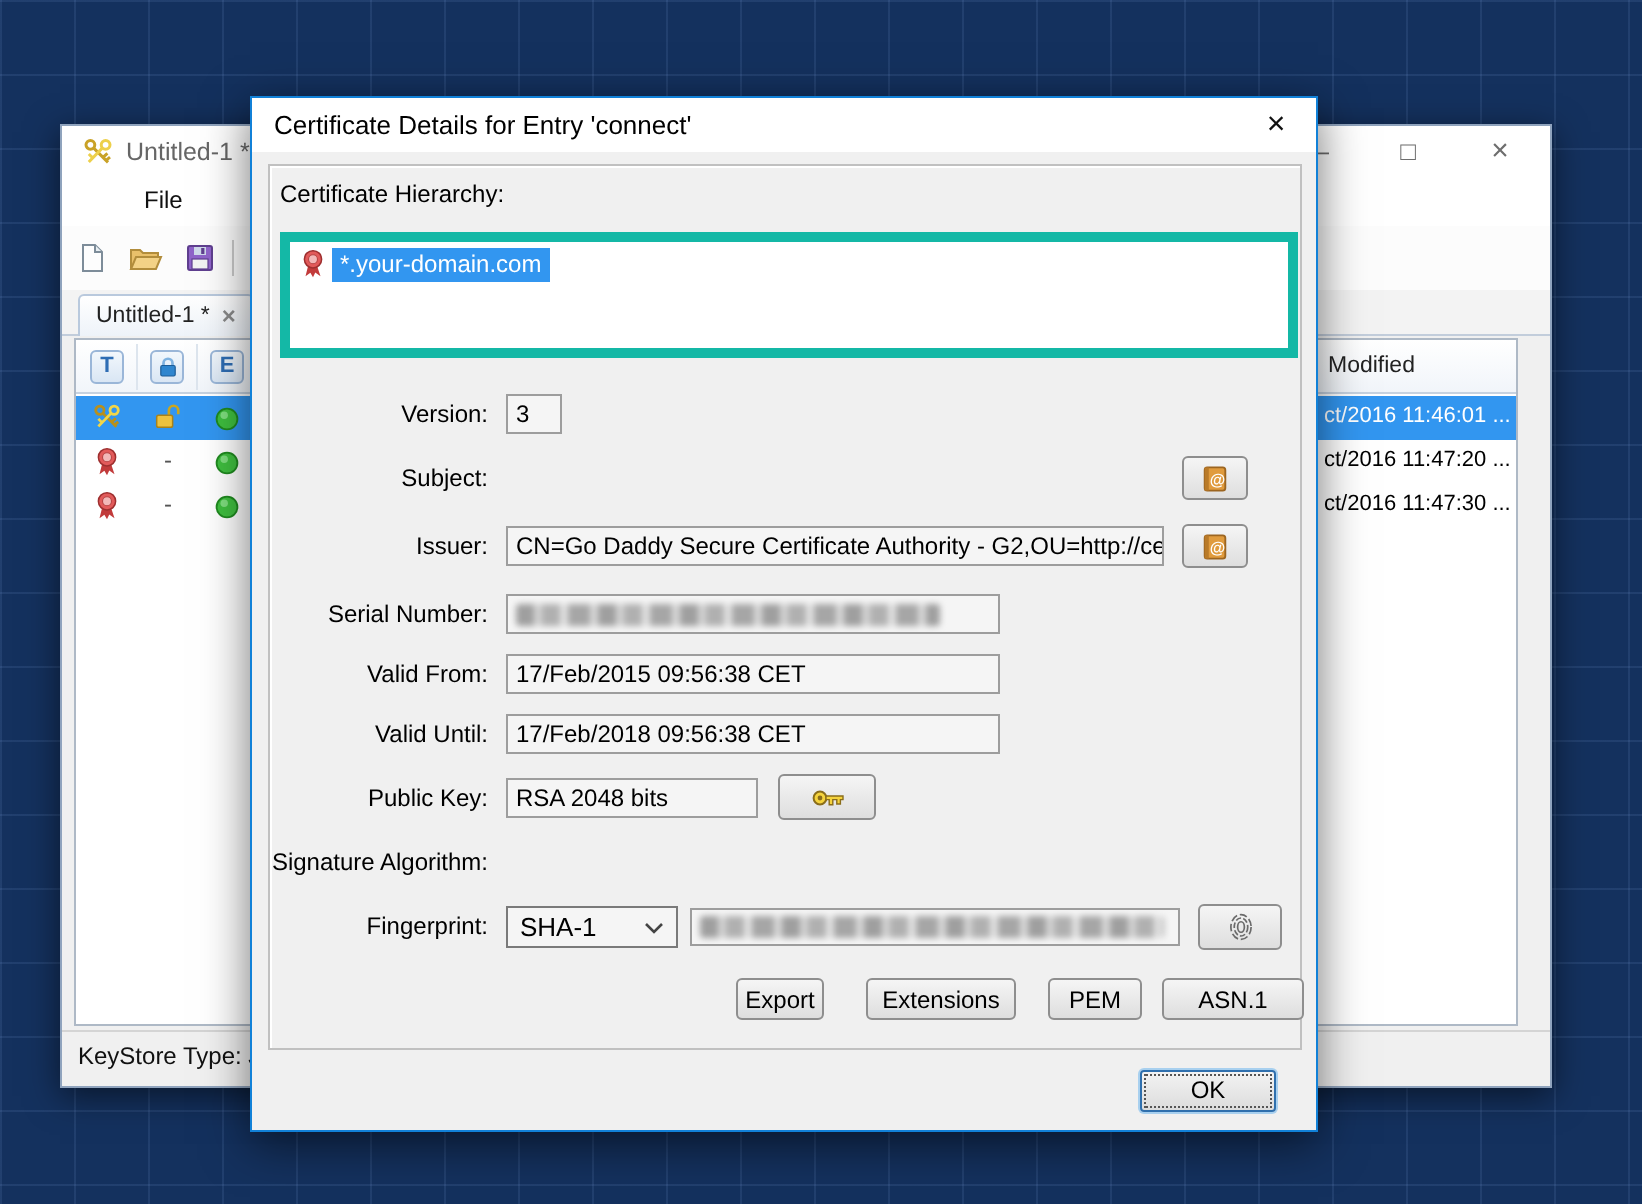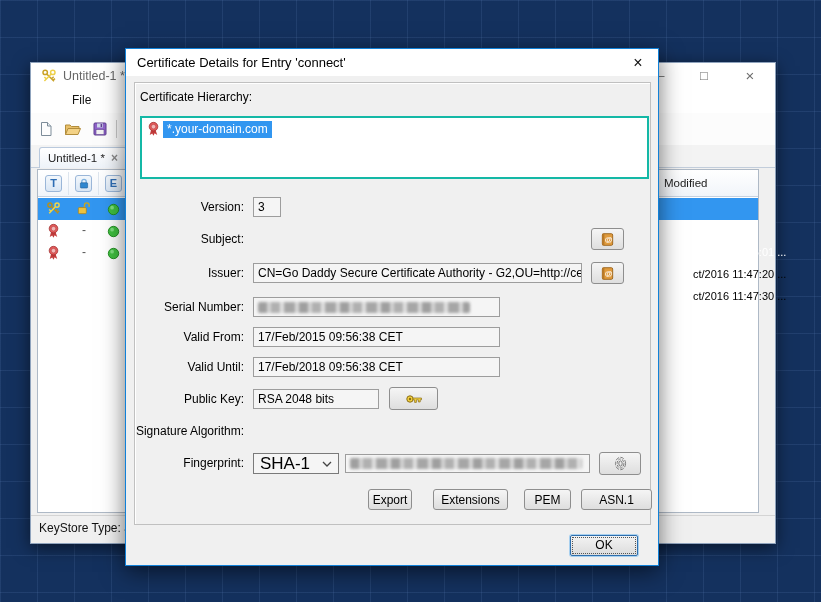--- a/index.html
+++ b/index.html
@@ -45,56 +45,56 @@
   .chip { position:absolute; top:5px; width:17px; height:17px; border:1px solid #9ab6d8;
     border-radius:3px; background:linear-gradient(#f2f7fc,#d9e6f4); color:#2e6db4;
     font-size:11px; font-weight:bold; text-align:center; line-height:15px; }
   .chip-lockbox { display:flex; align-items:center; justify-content:center; }
   .hmod { position:absolute; left:626px; top:7px; font-size:11.5px; color:#222; }
   .trow { position:absolute; left:0; right:0; height:22px; }
   .trow.sel { background:#3296f0; color:#fff; }
   .cicon { position:absolute; top:3px; width:15px; height:15px; }
   .c1 { left:8px; } .c2 { left:38px; } .c3 { left:69px; top:5px; width:13px; height:13px; }
   .cdash { position:absolute; left:44px; top:3px; font-size:12px; color:#555; }
-  .cmod { position:absolute; left:655px; top:4px; width:96px; font-size:11px;
-    white-space:nowrap; overflow:hidden;margin-top:44px; }
+  .cmod { position:absolute; left:624px; top:4px; width:96px; font-size:11px;
+    white-space:nowrap; overflow:hidden; }
   .statusbar { position:absolute; left:0; right:0; top:452px; height:26px;
     border-top:1px solid #d4d4d4; font-size:12px; color:#111; line-height:25px;
     padding-left:8px; white-space:nowrap; overflow:hidden; }
 
   
   .dialog { position:absolute; left:125px; top:48px; width:534px; height:518px;
     background:#f0f0f0; border:1px solid #1181d8; box-shadow:0 6px 22px rgba(0,0,0,0.55);
     z-index:10; }
   .dlg-titlebar { position:absolute; left:0; top:0; right:0; height:27px; background:#fff; }
   .dlg-title { position:absolute; left:11px; top:6px; font-size:13px; color:#000; }
   .dlg-close { position:absolute; right:8px; top:3px; width:24px; height:22px;
     text-align:center; line-height:21px; font-size:16px; color:#111; }
   .groupbox { position:absolute; left:8px; top:33px; width:517px; height:443px;
     border:1px solid #c0c0c0; box-shadow:inset 1px 1px 0 #ffffff; }
   .hierlabel { position:absolute; left:14px; top:41px; font-size:12px; color:#000; }
   .tree { position:absolute; left:14px; top:67px; width:509px; height:63px; background:#fff;
-    border:2px solid #14b8a6; }
+    border:5px solid #14b8a6; }
   .treenode { position:absolute; left:21px; top:3px; height:17px; background:#3296f0;
     color:#fff; font-size:12px; line-height:17px; padding:0 4px; }
   .tree .cicon { left:4px; top:3px; }
   .flabel { position:absolute; left:0; width:118px; text-align:right; font-size:12px;
     color:#000; }
   .field { position:absolute; height:20px; background:#f5f5f5; border:1px solid #9d9d9d;
     font-size:12px; color:#000; padding:2px 4px; overflow:hidden; }
   .ftext { white-space:pre; }
   .blurline { height:11px; margin-top:2px; border-radius:2px; filter:blur(1.7px);
     background:repeating-linear-gradient(90deg,#9f9f9f 0 9px,#d3d3d3 9px 13px,
       #b0b0b0 13px 22px,#e2e2e2 22px 26px,#a6a6a6 26px 37px,#d8d8d8 37px 41px); }
   .btn { position:absolute; background:linear-gradient(#f5f5f5,#dedede);
     border:1px solid #8e8e8e; border-radius:3px; font-size:12px; color:#000;
     text-align:center; display:flex; align-items:center; justify-content:center; }
   .iconbtn { display:flex; align-items:center; justify-content:center; }
   .combo { position:absolute; left:127px; top:404px; width:86px; height:21px;
-    background:#f5f5f5; border:1px solid #7a7a7a; font-size:17px; display:flex;
+    background:#f5f5f5; border:1px solid #7a7a7a; font-size:13px; display:flex;
     align-items:center; padding:0 6px; justify-content:space-between; }
   .okbtn { position:absolute; left:444px; top:486px; width:68px; height:21px;
     background:linear-gradient(#f3f3f3,#dcdcdc); border:1px solid #2f6fad; border-radius:2px;
     font-size:12px; text-align:center; line-height:19px; outline:1px dotted #555;
     outline-offset:-3px; box-shadow:0 0 0 1px #a8d0ef; }
 </style>
 </head>
 <body>
 
 <div class="desktop">

